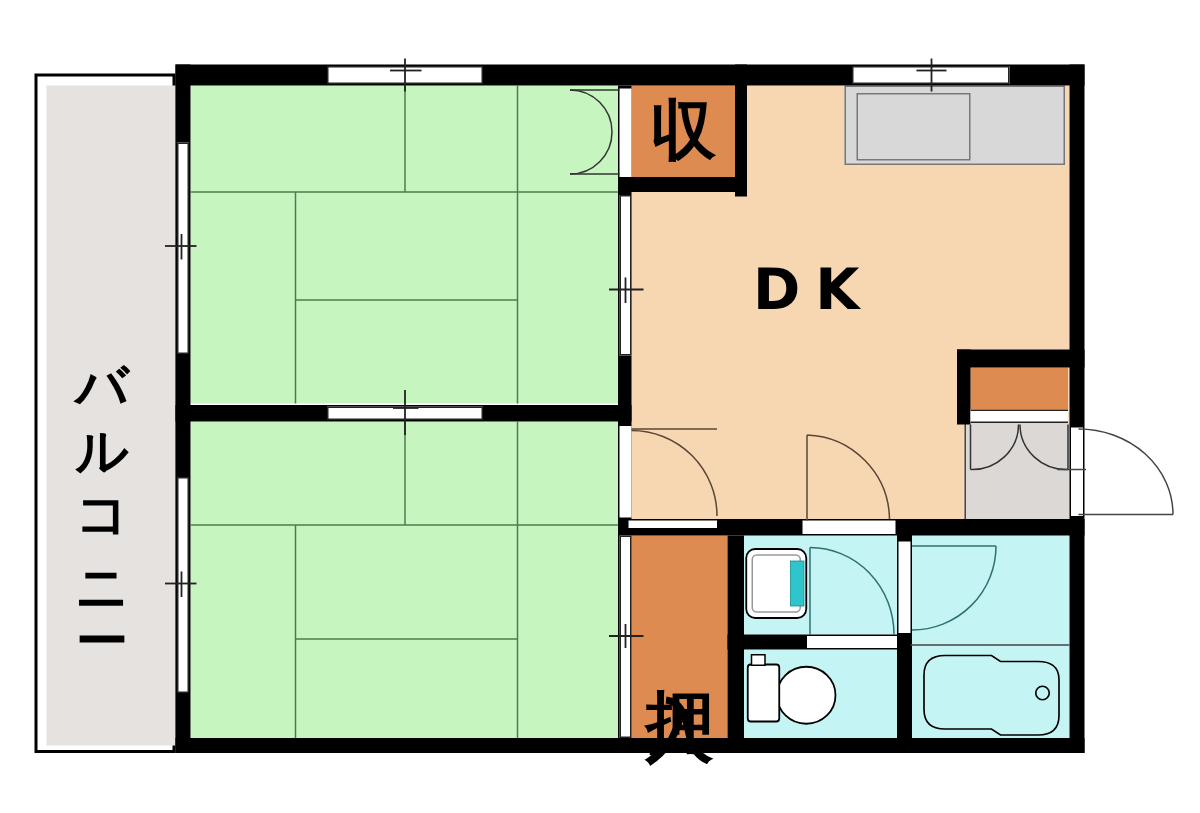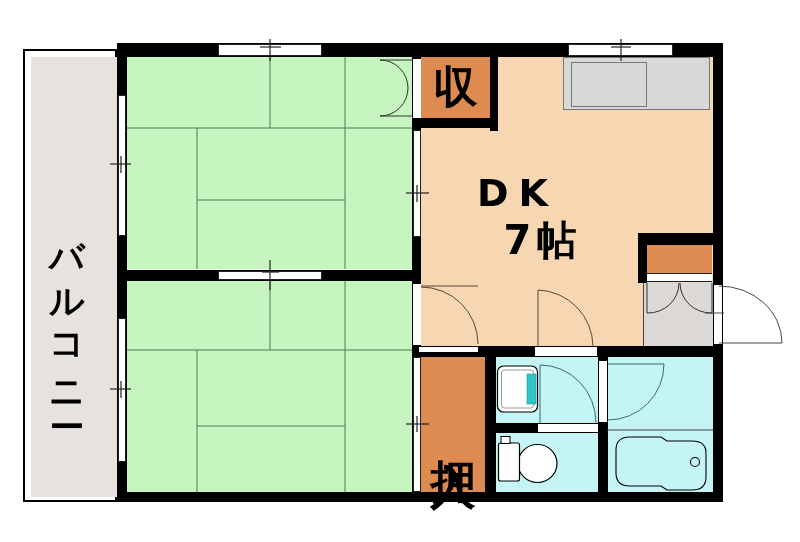--- a/index.html
+++ b/index.html
@@ -72,22 +72,21 @@
   <div class="gap" style="left:413px;top:284px;width:8px;height:61px;"></div>
   <div class="gap tracked" style="left:413px;top:357px;width:8px;height:135px;"></div>
   <div class="gap tracked" style="left:218px;top:271px;width:104px;height:9px;"></div>
   <div class="gap" style="left:535px;top:347px;width:62px;height:9px;"></div>
   <div class="gap" style="left:419px;top:347px;width:59px;height:5px;"></div>
   <div class="gap" style="left:538px;top:424px;width:60px;height:8px;"></div>
   <div class="gap" style="left:599px;top:361px;width:8px;height:61px;"></div>
   <div class="gap" style="left:647px;top:273px;width:65px;height:9px;border-top:1px solid #222;border-bottom:1px solid #222;box-sizing:border-box;"></div>
 
   <div class="label" style="left:421px;top:57px;width:69px;height:61px;font-size:44px;">収</div>
-  <div class="label" style="left:430px;top:174px;width:175px;height:38px;font-size:38px;letter-spacing:10px;">DK</div>
-  <div class="label" style="left:455px;top:218px;width:175px;height:44px;font-size:40px;letter-spacing:5px;">7帖</div>
+  <div class="label" style="left:455px;top:174px;width:175px;height:38px;font-size:38px;letter-spacing:10px;">DK</div>
   <div class="vlabel" style="left:421px;top:360px;width:64px;height:132px;line-height:64px;font-size:45px;letter-spacing:2px;">押入</div>
 
   <svg class="overlay" width="800" height="542" viewBox="0 0 800 542">
 
     <g stroke="#4F7B4F" stroke-width="1" fill="none">
       <path d="M127,128 H412"></path>
         <path d="M270,57 V128"></path>
         <path d="M345,57 V269"></path>
       <path d="M197,128 V269"></path>
         <path d="M197,200 H345"></path>

